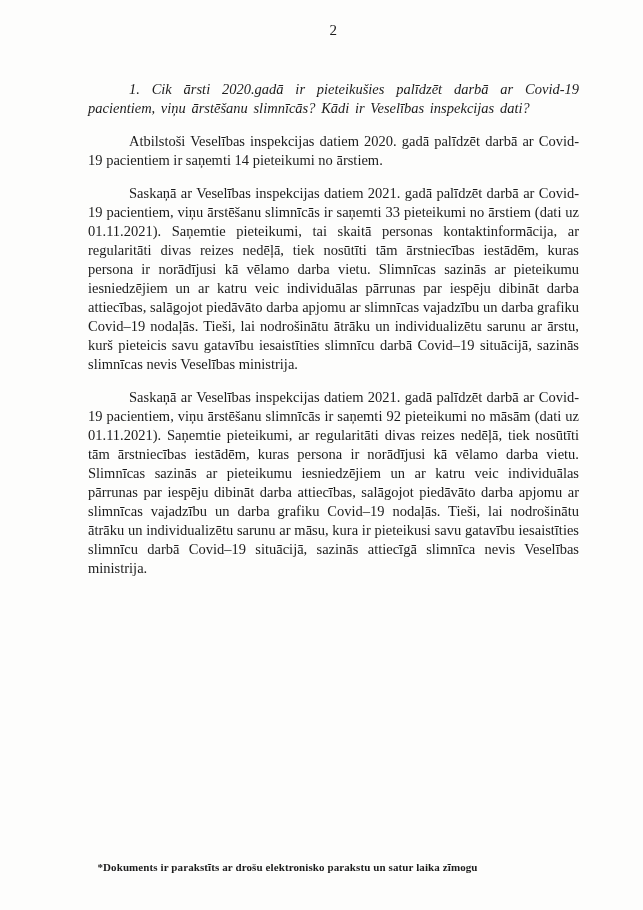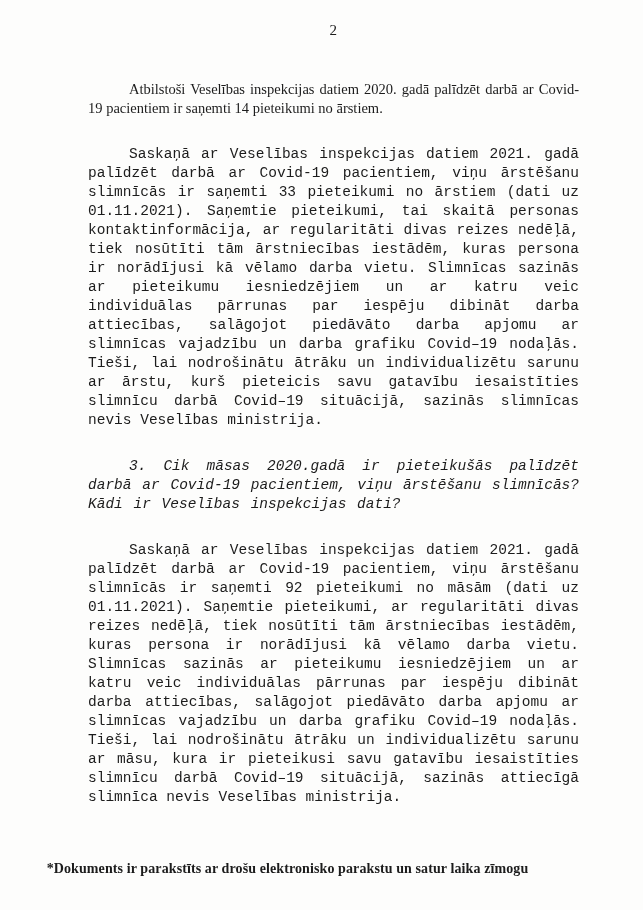--- a/index.html
+++ b/index.html
@@ -33,47 +33,46 @@
     width: 491px;
   }
   .body-text p {
     margin: 0;
     font-size: 14.5px;
     line-height: 19px;
     text-align: justify;
     text-indent: 41px;
   }
   .body-text p + p {
-    margin-top: 27px;
-    font-family: Liberation Mono, monospace;
+    margin-top: 14px;
   }
   .body-text p.question {
     font-style: italic;
     word-spacing: 2px;
   }
   .footer-note {
     position: absolute;
     left: 0;
     top: 861px;
     width: 575px;
     text-align: center;
-    font-size: 14px;
+    font-size: 11px;
     font-weight: bold;
     letter-spacing: 0.1px;
   }
 </style>
 </head>
 <body>
 
 <div class="page">
 
   <div class="page-number">2</div>
 
   <div class="body-text">
+    <p class="question">1. Cik ārsti 2020.gadā ir pieteikušies palīdzēt darbā ar Covid-19 pacientiem, viņu ārstēšanu slimnīcās? Kādi ir Veselības inspekcijas dati?</p>
     <p class="answer">Atbilstoši Veselības inspekcijas datiem 2020. gadā palīdzēt darbā ar Covid-19 pacientiem ir saņemti 14 pieteikumi no ārstiem.</p>
     <p class="answer">Saskaņā ar Veselības inspekcijas datiem 2021. gadā palīdzēt darbā ar Covid-19 pacientiem, viņu ārstēšanu slimnīcās ir saņemti 33 pieteikumi no ārstiem (dati uz 01.11.2021). Saņemtie pieteikumi, tai skaitā personas kontaktinformācija, ar regularitāti divas reizes nedēļā, tiek nosūtīti tām ārstniecības iestādēm, kuras persona ir norādījusi kā vēlamo darba vietu. Slimnīcas sazinās ar pieteikumu iesniedzējiem un ar katru veic individuālas pārrunas par iespēju dibināt darba attiecības, salāgojot piedāvāto darba apjomu ar slimnīcas vajadzību un darba grafiku Covid–19 nodaļās. Tieši, lai nodrošinātu ātrāku un individualizētu sarunu ar ārstu, kurš pieteicis savu gatavību iesaistīties slimnīcu darbā Covid–19 situācijā, sazinās slimnīcas nevis Veselības ministrija.</p>
-    <p class="question">3. Cik māsas 2020.gadā ir pieteikušās palīdzēt darbā ar Covid-19 pacientiem, viņu ārstēšanu slimnīcās? Kādi ir Veselības inspekcijas dati?</p>
     <p class="answer">Saskaņā ar Veselības inspekcijas datiem 2021. gadā palīdzēt darbā ar Covid-19 pacientiem, viņu ārstēšanu slimnīcās ir saņemti 92 pieteikumi no māsām (dati uz 01.11.2021). Saņemtie pieteikumi, ar regularitāti divas reizes nedēļā, tiek nosūtīti tām ārstniecības iestādēm, kuras persona ir norādījusi kā vēlamo darba vietu. Slimnīcas sazinās ar pieteikumu iesniedzējiem un ar katru veic individuālas pārrunas par iespēju dibināt darba attiecības, salāgojot piedāvāto darba apjomu ar slimnīcas vajadzību un darba grafiku Covid–19 nodaļās. Tieši, lai nodrošinātu ātrāku un individualizētu sarunu ar māsu, kura ir pieteikusi savu gatavību iesaistīties slimnīcu darbā Covid–19 situācijā, sazinās attiecīgā slimnīca nevis Veselības ministrija.</p>
   </div>
 
   <div class="footer-note">*Dokuments ir parakstīts ar drošu elektronisko parakstu un satur laika zīmogu</div>
 
 </div>
 
 </body></html>

